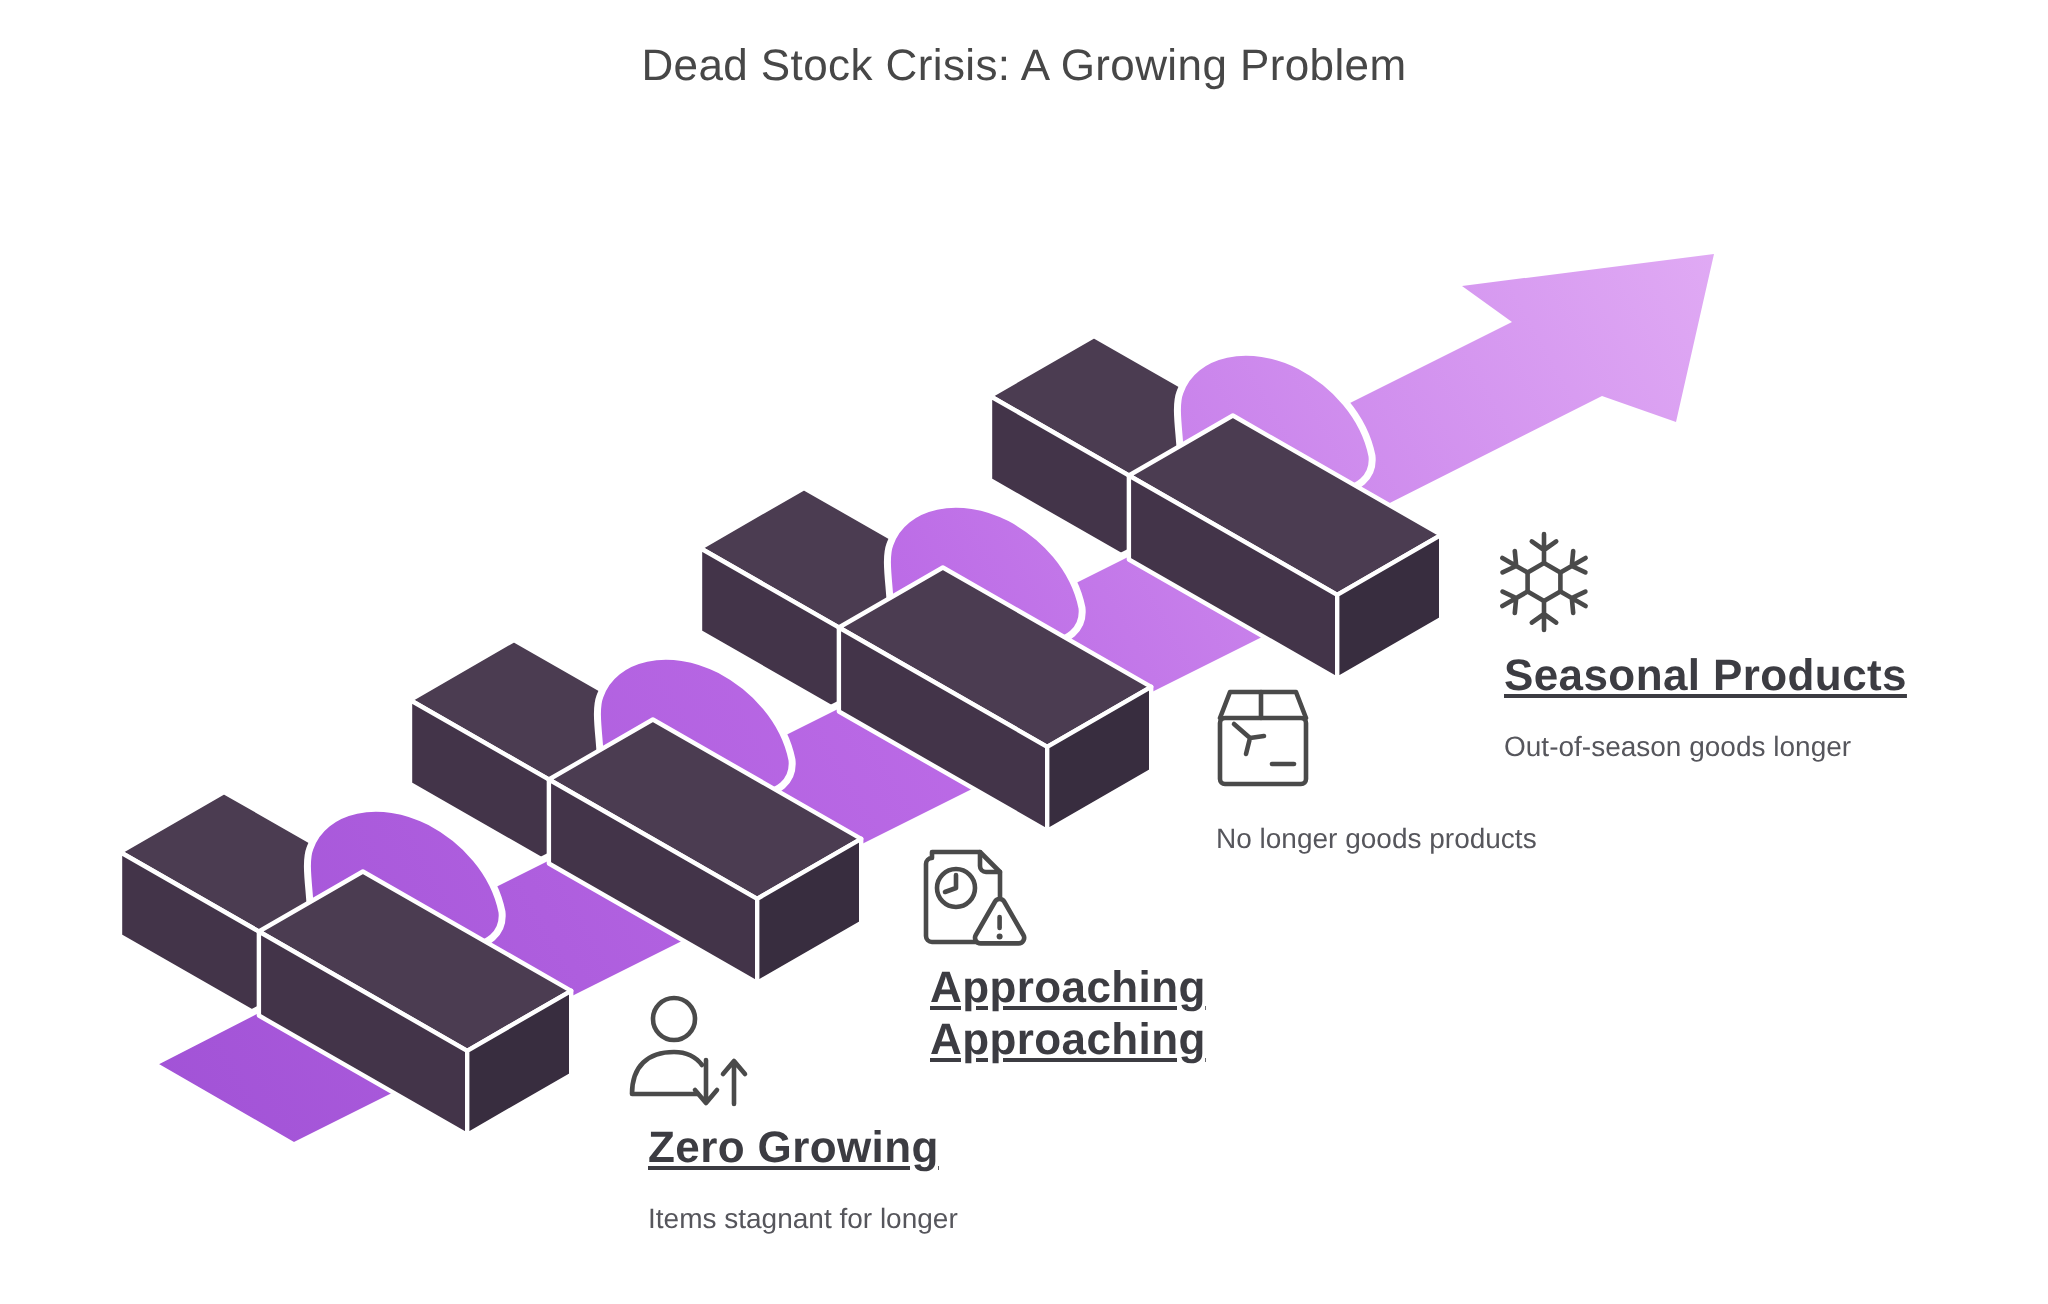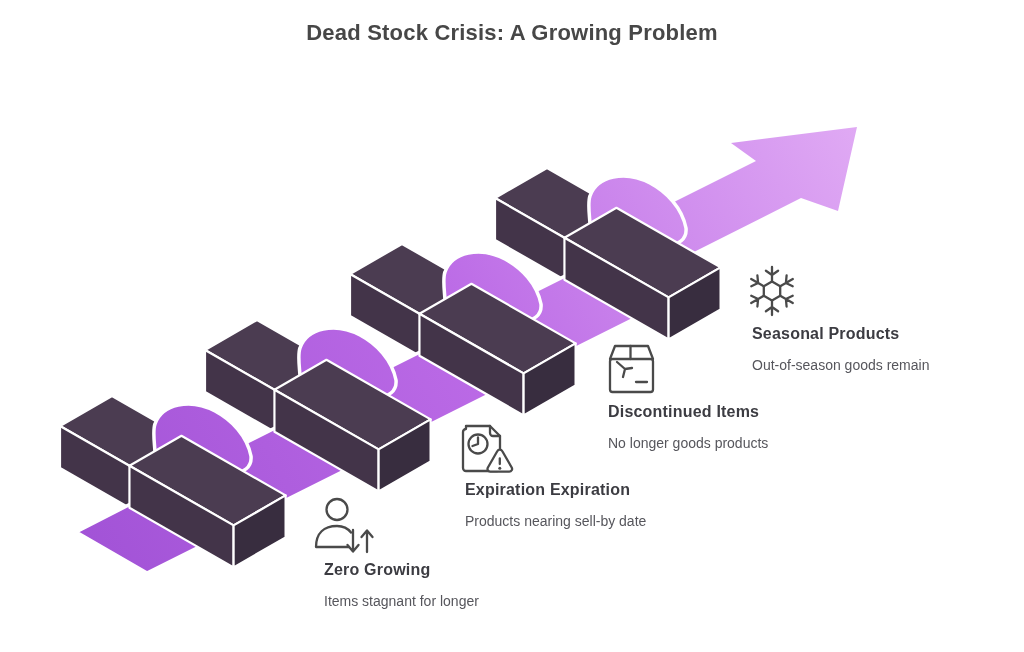--- a/index.html
+++ b/index.html
@@ -2,35 +2,35 @@
 <html style="--icon-color: #4a4a4a; --title-color: #474747; --heading-color: #3c3c42; --desc-color: #56565c;"><head>
 <meta charset="utf-8">
 <style>
   html,body{margin:0;padding:0;background:#ffffff;}
   .canvas{
     position:relative;width:1024px;height:652px;background:#ffffff;
     overflow:hidden;font-family:"Liberation Sans",sans-serif;
   }
   .page-title{
     position:absolute;left:0;top:20px;width:100%;text-align:center;
-    margin:0;font-size:22px;font-weight:700;color:var(--title-color,#474747);
+    margin:0;font-size:22px;font-weight:400;color:var(--title-color,#474747);
     letter-spacing:0.2px;
   }
   #diagram{position:absolute;left:0;top:0;}
   .item{position:absolute;width:270px;}
   .item-icon{display:block;position:relative;}
   .item-icon path,.item-icon circle,.item-icon rect,.item-icon line,.item-icon polyline{
     fill:none;stroke:var(--icon-color,#4a4a4a);stroke-width:2.3;
     stroke-linecap:round;stroke-linejoin:round;
   }
   .item-icon .filled{fill:var(--icon-color,#4a4a4a);stroke:none;}
   .item-icon .masked{fill:#ffffff;}
   .item-heading{
-    margin:6px 0 0 0;font-size:16px;font-weight:700;
-    color:var(--heading-color,#3c3c42);letter-spacing:0.2px;
+    margin:6px 0 0 0;font-size:22px;font-weight:700;
+    color:var(--heading-color,#3c3c42);letter-spacing:0.2px;text-decoration:underline;
   }
   .item-desc{
     margin:14px 0 0 0;font-size:14px;font-weight:400;
     color:var(--desc-color,#56565c);
   }
 </style>
 </head>
 <body style="background: rgb(255, 255, 255);">
 
 <div class="canvas">
@@ -102,43 +102,41 @@
   <div class="item" style="left:465px;top:419px;">
     <svg class="item-icon" style="left:-9px;" width="62" height="56" viewBox="0 0 62 56">
       <path d="M10,7 h24 l10,10 v32 a3,3 0 0 1 -3,3 h-31 a3,3 0 0 1 -3,-3 v-36 a3,3 0 0 1 3,-3 z"></path>
       <path d="M34,7 v7 a3,3 0 0 0 3,3 h7"></path>
       <circle cx="22" cy="25" r="9.5"></circle>
       <path d="M22,25 l0,-6.5 M22,25 l-5.5,2"></path>
       <path class="masked" d="M46.2,32 l9.5,16.5 a2.8,2.8 0 0 1 -2.4,4.2 h-19 a2.8,2.8 0 0 1 -2.4,-4.2 l9.5,-16.5 a2.7,2.7 0 0 1 4.8,0 z"></path>
       <path d="M43.8,39.5 v5.5"></path>
       <circle class="filled" cx="43.8" cy="49.2" r="1.5"></circle>
     </svg>
-    <h2 class="item-heading">Expiration Expiration</h2>
-    <p class="item-desc">Products nearing sell-by date</p>
+    <h2 class="item-heading">Approaching Approaching</h2>
   </div>
 
   <div class="item" style="left:608px;top:339px;">
     <svg class="item-icon" style="left:-4px;" width="56" height="58" viewBox="0 0 56 58">
       <path d="M6,20 L11,7 H44 L49,20"></path>
       <path d="M26.5,7 V20"></path>
       <rect x="6" y="20" width="43" height="33" rx="2.5"></rect>
       <path d="M13,23 l8,7 l7,-1 M21,30 l-2,8"></path>
       <path d="M32,43 h11"></path>
     </svg>
-    <h2 class="item-heading">Discontinued Items</h2>
     <p class="item-desc">No longer goods products</p>
   </div>
 
   <div class="item" style="left:752px;top:263px;">
     <svg class="item-icon" id="snowflake-icon" style="left:-7px;" width="56" height="56" viewBox="0 0 56 56">
         <path d="M27.0,18.5 L35.2,23.3 L35.2,32.8 L27.0,37.5 L18.8,32.8 L18.8,23.3 Z"></path>
         <path d="M27.0,18.5 L27.0,4.0 M27.0,12.0 l-6.1,-4.3 M27.0,12.0 l6.1,-4.3"></path>
         <path d="M35.2,23.3 L47.8,16.0 M40.9,20.0 l0.7,-7.5 M40.9,20.0 l6.8,3.2"></path>
         <path d="M35.2,32.8 L47.8,40.0 M40.9,36.0 l6.8,-3.2 M40.9,36.0 l0.7,7.5"></path>
         <path d="M27.0,37.5 L27.0,52.0 M27.0,44.0 l6.1,4.3 M27.0,44.0 l-6.1,4.3"></path>
         <path d="M18.8,32.8 L6.2,40.0 M13.1,36.0 l-0.7,7.5 M13.1,36.0 l-6.8,-3.2"></path>
         <path d="M18.8,23.3 L6.2,16.0 M13.1,20.0 l-6.8,3.2 M13.1,20.0 l-0.7,-7.5"></path>
       </svg>
     <h2 class="item-heading">Seasonal Products</h2>
-    <p class="item-desc">Out-of-season goods remain</p>
+    <p class="item-desc">Out-of-season goods longer</p>
   </div>
 
 </div>
 
 </body></html>

